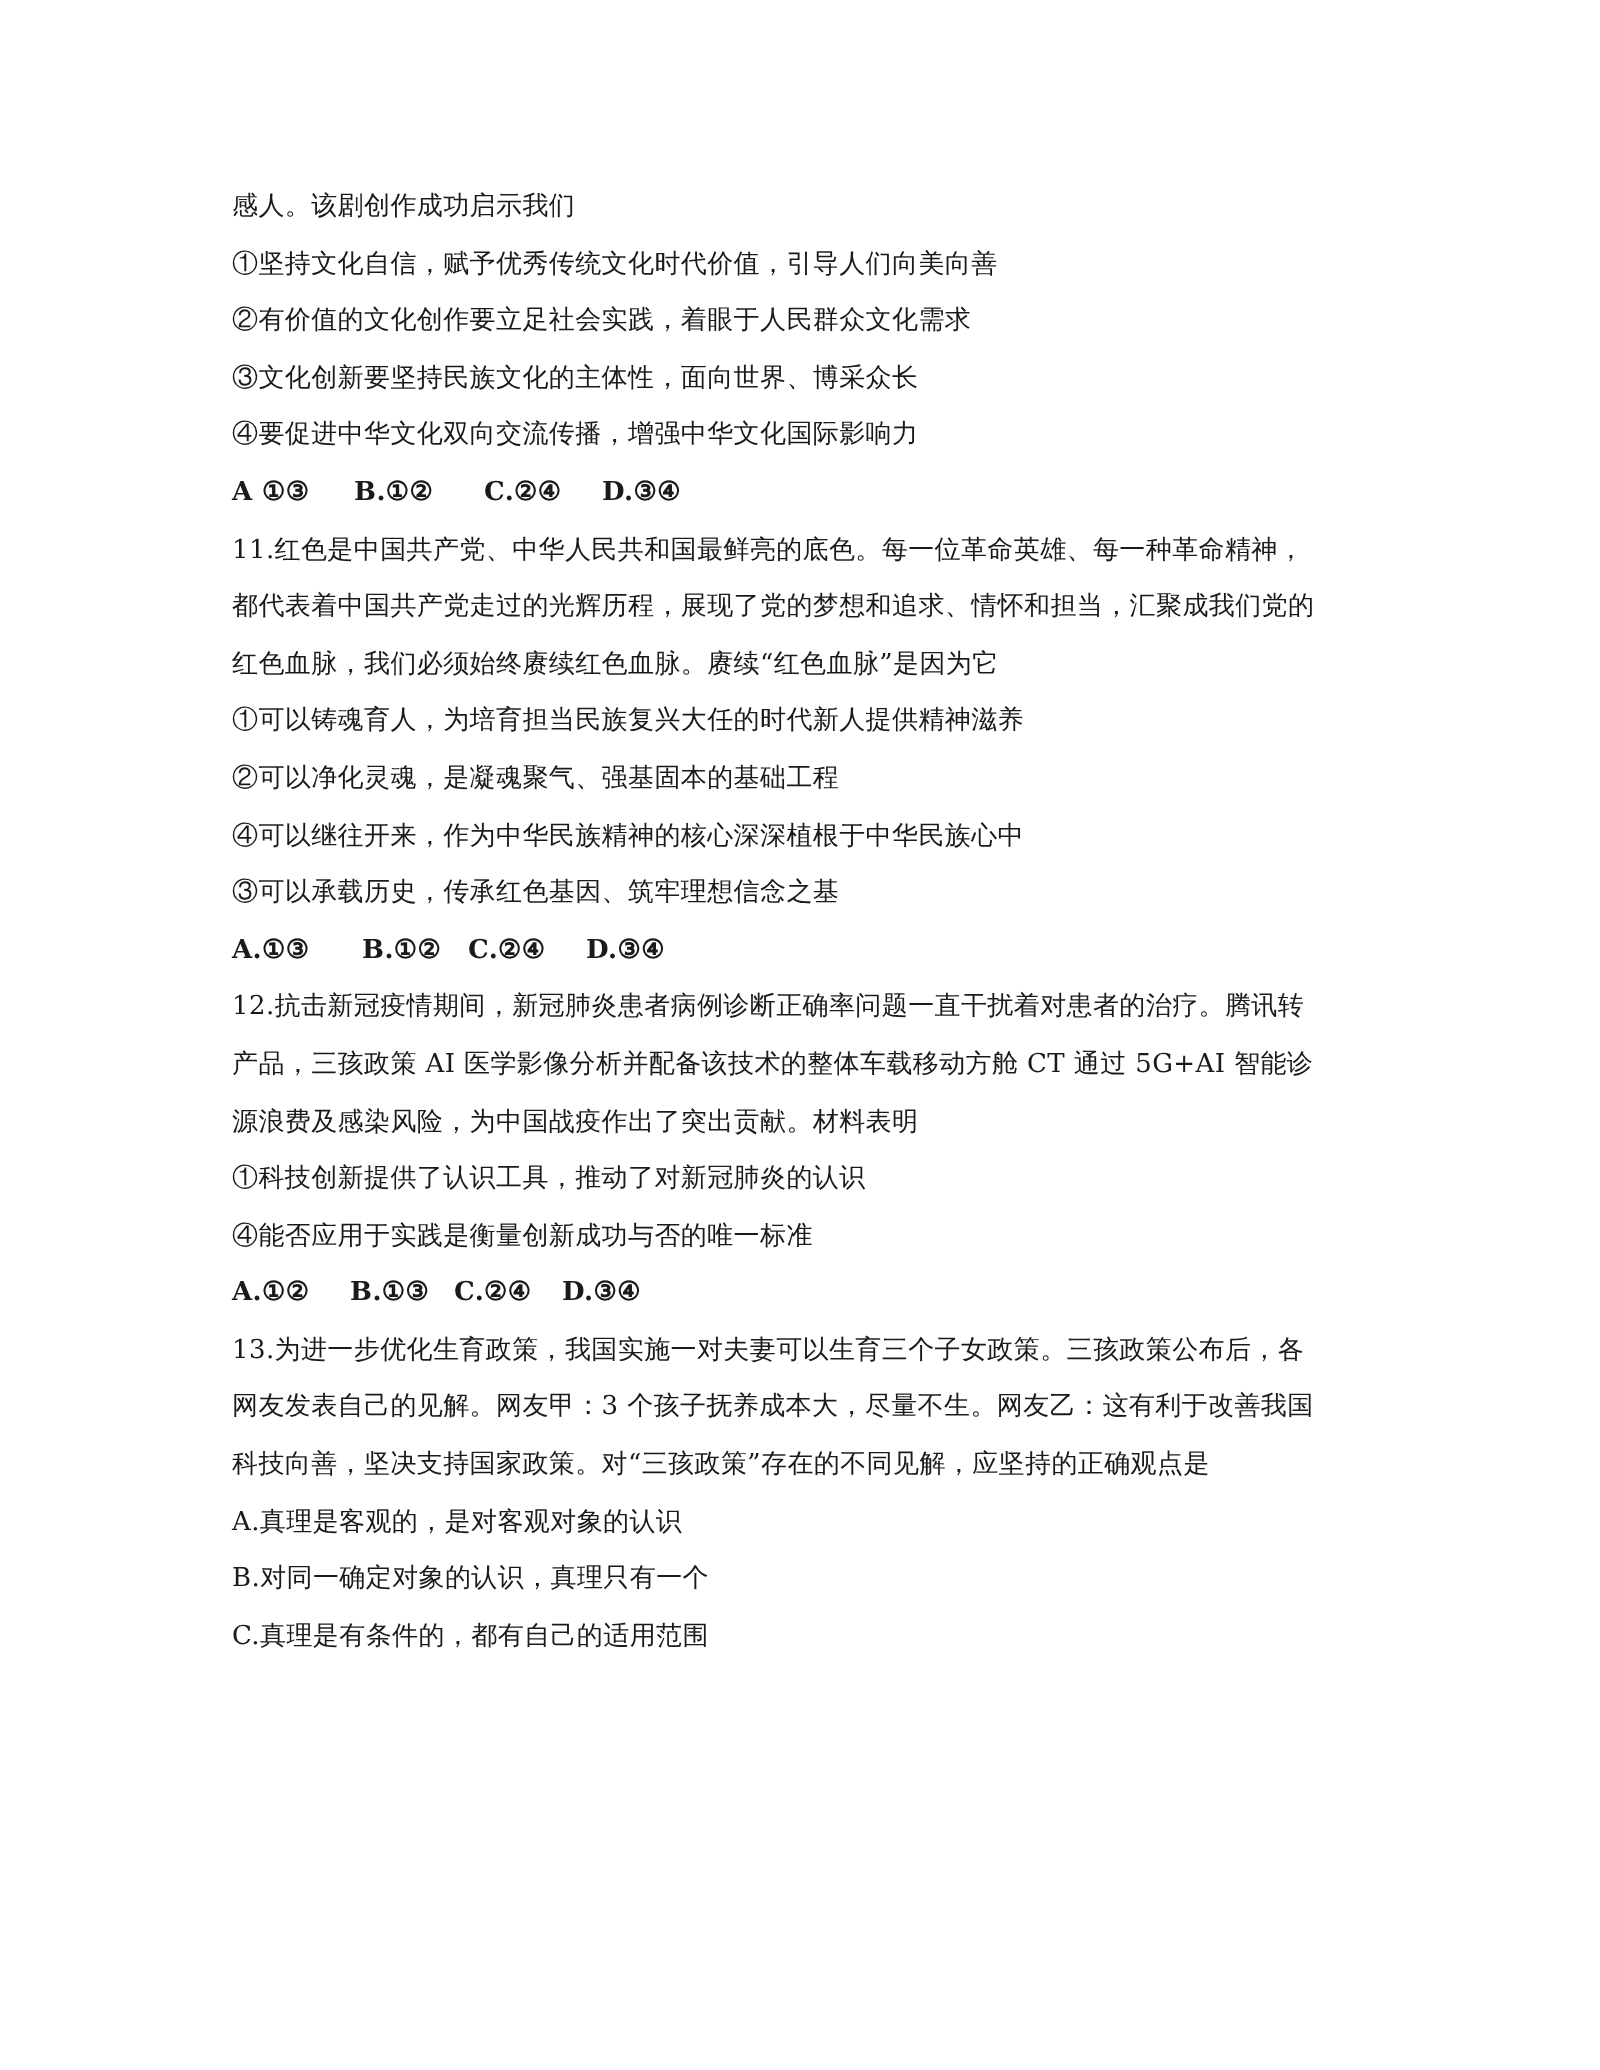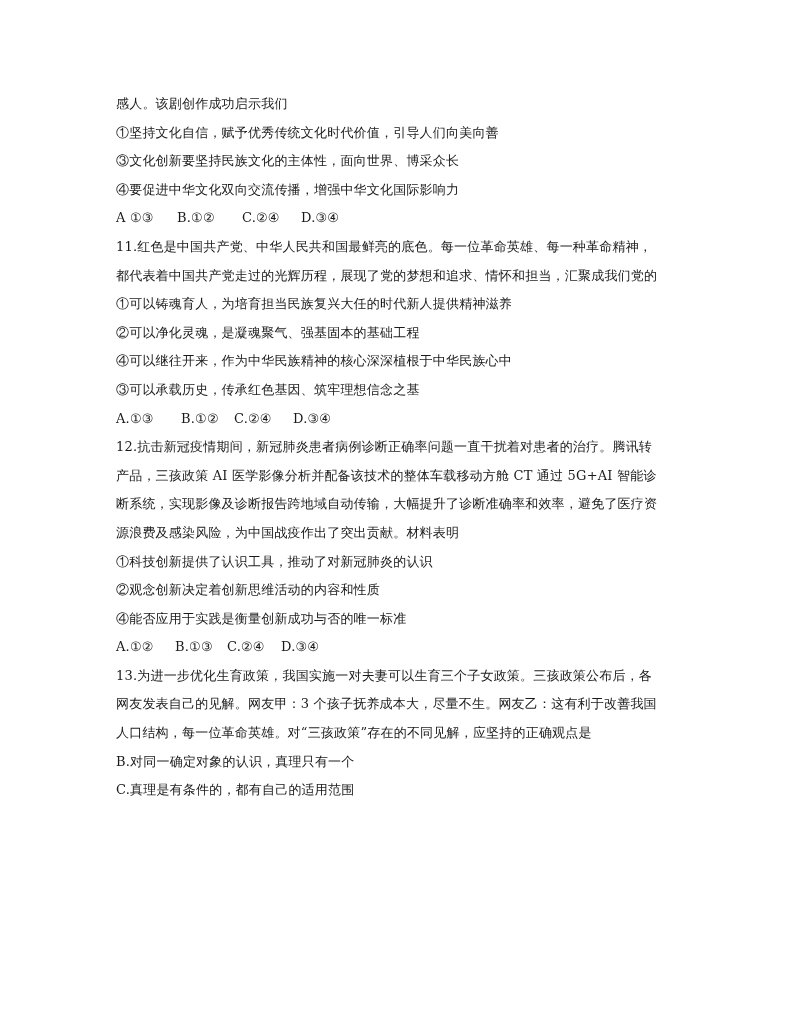--- a/index.html
+++ b/index.html
@@ -1,72 +1,73 @@
 <!DOCTYPE html>
 <html><head>
 <meta charset="utf-8">
 <style>
   html, body { margin: 0; padding: 0; background: #ffffff; }
   body { width: 800px; height: 1035px; position: relative; overflow: hidden;
          font-family: "DejaVu Serif", "Liberation Serif", serif; color: #1a1a1a; }
   .page { position: absolute; left: 116px; top: 90px; width: 574px; }
   .line { font-size: 13px; line-height: 28.6px; height: 28.6px; white-space: nowrap; letter-spacing: 0.2px; }
-  .opts { display: flex; }
+  .opts { display: flex; font-weight: bold; }
   .opt { display: inline-block; }
 </style>
 </head>
 <body>
 
 <div class="page">
 
   <div>
     <div class="line">感人。该剧创作成功启示我们</div>
     <div class="line">①坚持文化自信，赋予优秀传统文化时代价值，引导人们向美向善</div>
+    <div class="line">②有价值的文化创作要立足社会实践，着眼于人民群众文化需求</div>
     <div class="line">③文化创新要坚持民族文化的主体性，面向世界、博采众长</div>
     <div class="line">④要促进中华文化双向交流传播，增强中华文化国际影响力</div>
     <div class="line opts">
       <span class="opt" style="width:61px">A ①③</span>
       <span class="opt" style="width:65px">B.①②</span>
       <span class="opt" style="width:59px">C.②④</span>
       <span class="opt">D.③④</span>
     </div>
   </div>
 
   <div>
     <div class="line">11.红色是中国共产党、中华人民共和国最鲜亮的底色。每一位革命英雄、每一种革命精神，</div>
     <div class="line">都代表着中国共产党走过的光辉历程，展现了党的梦想和追求、情怀和担当，汇聚成我们党的</div>
+    <div class="line">红色血脉，我们必须始终赓续红色血脉。赓续“红色血脉”是因为它</div>
     <div class="line">①可以铸魂育人，为培育担当民族复兴大任的时代新人提供精神滋养</div>
     <div class="line">②可以净化灵魂，是凝魂聚气、强基固本的基础工程</div>
     <div class="line">④可以继往开来，作为中华民族精神的核心深深植根于中华民族心中</div>
     <div class="line">③可以承载历史，传承红色基因、筑牢理想信念之基</div>
     <div class="line opts">
       <span class="opt" style="width:65px">A.①③</span>
       <span class="opt" style="width:53px">B.①②</span>
       <span class="opt" style="width:59px">C.②④</span>
       <span class="opt">D.③④</span>
     </div>
   </div>
 
   <div>
     <div class="line">12.抗击新冠疫情期间，新冠肺炎患者病例诊断正确率问题一直干扰着对患者的治疗。腾讯转</div>
     <div class="line">产品，三孩政策 AI 医学影像分析并配备该技术的整体车载移动方舱 CT 通过 5G+AI 智能诊</div>
-    <div class="line">断系统，实现影像及诊断报告跨地域自动传输，大幅提升了诊断准确率和效率，避免了医疗资</div>
     <div class="line">源浪费及感染风险，为中国战疫作出了突出贡献。材料表明</div>
     <div class="line">①科技创新提供了认识工具，推动了对新冠肺炎的认识</div>
-    <div class="line">②观念创新决定着创新思维活动的内容和性质</div>
     <div class="line">④能否应用于实践是衡量创新成功与否的唯一标准</div>
     <div class="line opts">
       <span class="opt" style="width:59px">A.①②</span>
       <span class="opt" style="width:52px">B.①③</span>
       <span class="opt" style="width:54px">C.②④</span>
       <span class="opt">D.③④</span>
     </div>
   </div>
 
   <div>
     <div class="line">13.为进一步优化生育政策，我国实施一对夫妻可以生育三个子女政策。三孩政策公布后，各</div>
     <div class="line">网友发表自己的见解。网友甲：3 个孩子抚养成本大，尽量不生。网友乙：这有利于改善我国</div>
-    <div class="line">人口结构，每一位革命英雄。对“三孩政策”存在的不同见解，应坚持的正确观点是</div>
+    <div class="line">科技向善，坚决支持国家政策。对“三孩政策”存在的不同见解，应坚持的正确观点是</div>
+    <div class="line">A.真理是客观的，是对客观对象的认识</div>
     <div class="line">B.对同一确定对象的认识，真理只有一个</div>
     <div class="line">C.真理是有条件的，都有自己的适用范围</div>
   </div>
 
 </div>
 
 </body></html>

